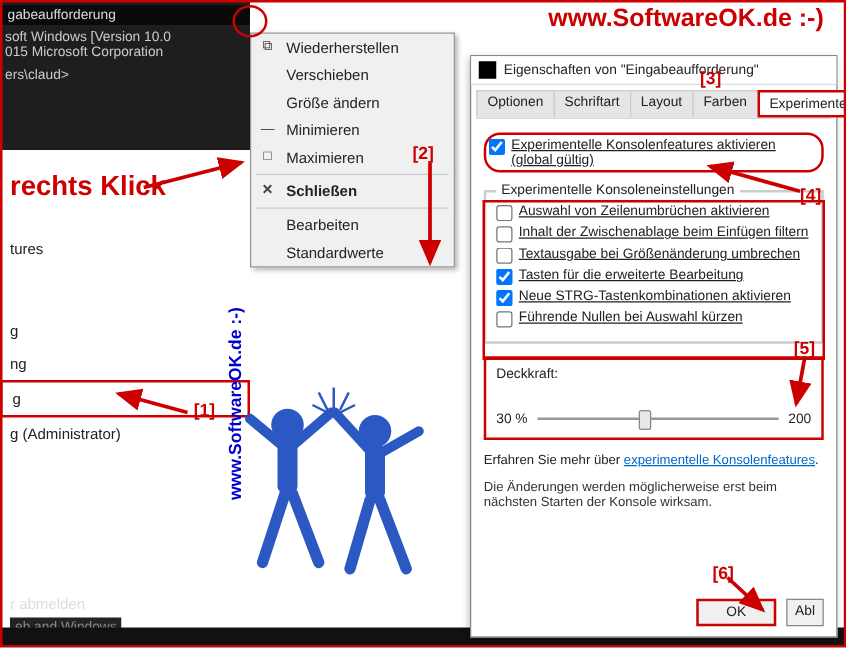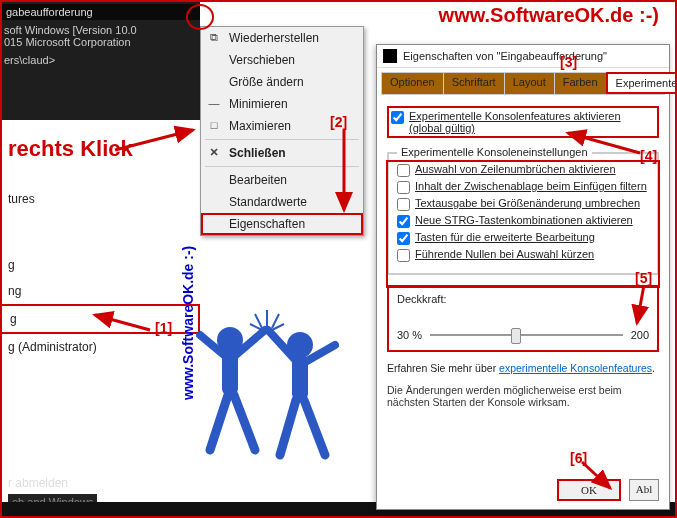--- a/index.html
+++ b/index.html
@@ -24,38 +24,38 @@
   .ctxmenu { position:absolute; top:26px; left:200px; width:164px; background:#f0f0f0; border:1px solid #999; box-shadow:2px 2px 4px rgba(0,0,0,.3); z-index:30; font-size:12px;}
   .ctxmenu .item { padding:4px 10px 4px 28px; position:relative; color:#222; cursor:default;}
   .ctxmenu .item .ico { position:absolute; left:6px; top:3px; width:14px; height:14px; font-size:11px; color:#444; text-align:center; line-height:14px;}
   .ctxmenu .sep { height:1px; background:#ccc; margin:2px 4px;}
   .ctxmenu .hl { border:2px solid #c00; padding:2px 8px 2px 26px;}
   
   .props { position:absolute; top:44px; left:376px; width:294px; height:466px; background:#fff; border:1px solid #888; box-shadow:-1px 2px 6px rgba(0,0,0,.3); z-index:20; font-size:11px; color:#222;}
   .props .titlebar { background:#fff; padding:4px 6px; border-bottom:1px solid #ddd; display:flex; align-items:center; gap:6px;}
   .props .titlebar .ico { width:14px; height:14px; background:#000; display:inline-block;}
   .props .tabs { display:flex; border-bottom:1px solid #ccc; margin:4px 4px 0;}
-  .props .tab { padding:3px 8px; border:1px solid #ccc; border-bottom:none; background:#a16207; margin-right:-1px; font-size:11px; cursor:default;}
+  .props .tab { padding:3px 8px; border:1px solid #ccc; border-bottom:none; background:#e5e5e5; margin-right:-1px; font-size:11px; cursor:default;}
   .props .tab.active { background:#fff; border:2px solid #c00; position:relative; z-index:2;}
   .props .body { padding:8px 10px 6px;}
-  .chk { display:flex; align-items:flex-start; gap:5px; margin:3px 0; font-size:11px;}
+  .chk { display:flex; align-items:flex-start; gap:5px; margin:3px 0; font-size:11px;border-radius:13px;}
   .chk input { margin-top:1px;}
   .fieldset { border:1px solid #ccc; padding:6px 8px 8px; margin-top:8px; position:relative;}
   .fieldset .legend { position:absolute; top:-8px; left:8px; background:#fff; padding:0 4px; font-size:11px;}
   .opacity-box { border:2px solid #c00; padding:6px 8px; margin-top:10px;}
   .slider-row { display:flex; align-items:center; gap:8px; margin-top:21px;}
   .slider-row .pct { font-size:11px;}
   .slider { flex:1; height:18px; position:relative;}
   .slider .track { position:absolute; top:8px; left:0; right:0; height:2px; background:#999;}
   .slider .thumb { position:absolute; top:2px; left:42%; width:10px; height:16px; background:#e8e8e8; border:1px solid #888; border-radius:2px;}
   .info-line { margin-top:10px; font-size:10.5px;}
   .info-line a { color:#0066cc; text-decoration:underline;}
   .note { margin-top:10px; font-size:10.5px; color:#333;}
   .btnrow { position:absolute; bottom:8px; right:10px; display:flex; gap:8px;}
-  .btn { min-width:64px; padding:3px 0; border:1px solid #888; background:#f0f0f0; font-size:11px; text-align:center; cursor:default;font-family:Liberation Serif, serif;}
+  .btn { min-width:64px; padding:3px 0; border:1px solid #888; background:#f0f0f0; font-size:11px; text-align:center; cursor:default;}
   .btn.hl { border:2px solid #c00;}
   
   .marker { position:absolute; color:#c00; font-weight:bold; font-size:14px; z-index:60;}
   .redbox { position:absolute; border:2px solid #c00; z-index:55; pointer-events:none;}
   .arrow { position:absolute; z-index:58; }
   .arrow svg { overflow:visible; }
   
   .figures { position:absolute; top:300px; left:170px; width:200px; height:200px; z-index:15; opacity:.95;}
 </style>
 </head>
@@ -86,21 +86,20 @@
   <div class="item"><span class="ico">⧉</span><span>Wiederherstellen</span></div>
   <div class="item"><span>Verschieben</span></div>
   <div class="item"><span>Größe ändern</span></div>
   <div class="item"><span class="ico">—</span><span>Minimieren</span></div>
   <div class="item"><span class="ico">□</span><span>Maximieren</span></div>
   <div class="sep"></div>
   <div class="item" style="font-weight:bold"><span class="ico">✕</span><span>Schließen</span></div>
   <div class="sep"></div>
   <div class="item"><span>Bearbeiten</span></div>
   <div class="item"><span>Standardwerte</span></div>
-  <div class="item hl"><span>Eigenschaften</span></div>
 </div>
 
 <div class="props">
   <div class="titlebar">
     <span class="ico"></span>
     <span>Eigenschaften von "Eingabeaufforderung"</span>
   </div>
   <div class="tabs">
     <div class="tab">Optionen</div>
     <div class="tab">Schriftart</div>
@@ -122,25 +121,25 @@
       <label class="chk">
           <input type="checkbox" style="">
           <span>Inhalt der Zwischenablage beim Einfügen filtern</span>
         </label>
       <label class="chk">
           <input type="checkbox" style="">
           <span>Textausgabe bei Größenänderung umbrechen</span>
         </label>
       <label class="chk">
           <input type="checkbox" checked="" style="">
+          <span>Tasten für die erweiterte Bearbeitung</span>
+        </label>
+      <label class="chk">
+          <input type="checkbox" checked="" style="">
           <span>Neue STRG-Tastenkombinationen aktivieren</span>
-        </label>
-      <label class="chk">
-          <input type="checkbox" checked="" style="">
-          <span>Tasten für die erweiterte Bearbeitung</span>
         </label>
       <label class="chk">
           <input type="checkbox" style="">
           <span>Führende Nullen bei Auswahl kürzen</span>
         </label>
     </div>
     <div class="opacity-box">
       <div>Deckkraft:</div>
       <div class="slider-row">
         <span class="pct">30 %</span>

